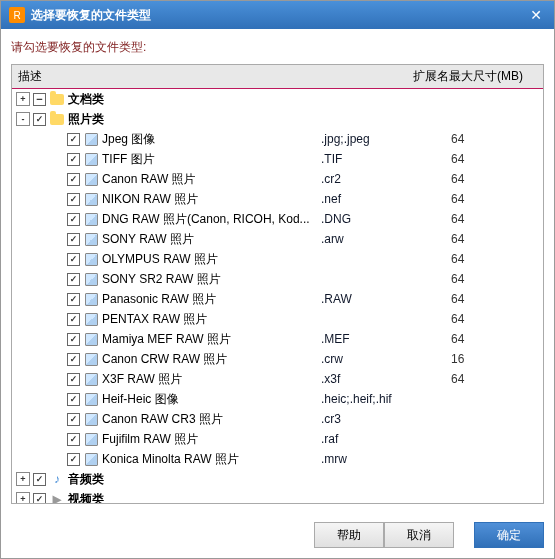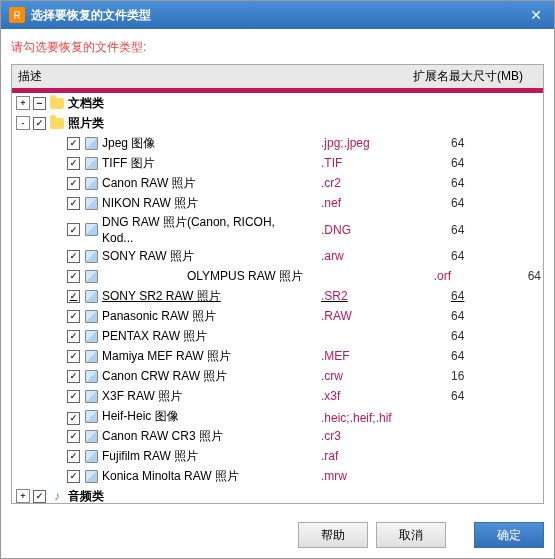--- a/index.html
+++ b/index.html
@@ -67,33 +67,33 @@
     }
     .content {
       flex: 1;
       display: flex;
       flex-direction: column;
       padding: 10px;
       overflow: hidden;
     }
     .subtitle {
       font-size: 12px;
-      color: #ef4444;
+      color: #7f1d1d;
       margin-bottom: 8px;
     }
     .table-container {
       flex: 1;
       border: 1px solid #aaa;
       overflow-y: auto;
       overflow-x: hidden;
     }
     .table-header {
       display: flex;
       background: #e8e8e8;
-      border-bottom: 5px solid #be185d;
+      border-bottom: 1px solid #be185d;
       padding: 3px 4px;
       position: sticky;
       top: 0;
       z-index: 10;
     }
     .col-desc { flex: 1; padding-left: 2px; }
     .col-ext { width: 130px; text-align: right; }
     .col-size { width: 90px; text-align: left; }
     .tree-item {
       display: flex;
@@ -187,33 +187,31 @@
       color: #999;
       font-size: 11px;
     }
     .item-label {
       flex: 1;
       color: #000;
       font-size: 12px;
     }
     .item-ext {
       width: 130px;
-      color: #be185d;
-      font-size: 12px;
-      margin-left: 18px;
+      color: #0f172a;
+      font-size: 12px;
     }
     .item-size {
       width: 90px;
       color: #333;
       font-size: 12px;
     }
     .footer {
       display: flex;
       justify-content: flex-end;
-      gap: 8px;
       padding: 8px 10px 10px;
       flex-shrink: 0;
     }
     .btn {
       padding: 4px 16px;
       font-size: 12px;
       border: 1px solid #aaa;
       background: linear-gradient(to bottom, #f5f5f5, #e0e0e0);
       cursor: pointer;
       min-width: 70px;
@@ -345,40 +343,38 @@
         <span class="checkbox checked"></span>
         <span class="item-icon">
                 <div class="icon-image"></div>
               </span>
         <span class="item-label">SONY RAW 照片</span>
         <span class="item-ext">.arw</span>
         <span class="item-size">64</span>
       </div>
     </div>
           <div class="tree-item">
-      <div class="tree-row" style="padding-left:36px;text-align:right;">
+      <div class="tree-row" style="padding-left:36px;">
         <span style="width:14px;height:14px;display:inline-block;margin-right:3px;flex-shrink:0;"></span>
         <span class="checkbox checked"></span>
         <span class="item-icon">
                 <div class="icon-image"></div>
               </span>
         <span class="item-label">OLYMPUS RAW 照片</span>
-        <span class="item-ext">.orf</span>
-        <span class="item-size">64</span>
-      </div>
-    </div>
-          <div class="tree-item">
-      <div class="tree-row" style="padding-left:36px;text-decoration:underline;">
+        <span class="item-size">64</span>
+      </div>
+    </div>
+          <div class="tree-item">
+      <div class="tree-row" style="padding-left:36px;">
         <span style="width:14px;height:14px;display:inline-block;margin-right:3px;flex-shrink:0;"></span>
         <span class="checkbox checked"></span>
         <span class="item-icon">
                 <div class="icon-image"></div>
               </span>
         <span class="item-label">SONY SR2 RAW 照片</span>
-        <span class="item-ext">.SR2</span>
         <span class="item-size">64</span>
       </div>
     </div>
           <div class="tree-item">
       <div class="tree-row" style="padding-left:36px;">
         <span style="width:14px;height:14px;display:inline-block;margin-right:3px;flex-shrink:0;"></span>
         <span class="checkbox checked"></span>
         <span class="item-icon">
                 <div class="icon-image"></div>
               </span>
@@ -428,21 +424,21 @@
         <span class="checkbox checked"></span>
         <span class="item-icon">
                 <div class="icon-image"></div>
               </span>
         <span class="item-label">X3F RAW 照片</span>
         <span class="item-ext">.x3f</span>
         <span class="item-size">64</span>
       </div>
     </div>
           <div class="tree-item">
-      <div class="tree-row" style="padding-left:36px;align-items:flex-end;">
+      <div class="tree-row" style="padding-left:36px;">
         <span style="width:14px;height:14px;display:inline-block;margin-right:3px;flex-shrink:0;"></span>
         <span class="checkbox checked"></span>
         <span class="item-icon">
                 <div class="icon-image"></div>
               </span>
         <span class="item-label">Heif-Heic 图像</span>
         <span class="item-ext">.heic;.heif;.hif</span>
         <span class="item-size"></span>
       </div>
     </div>

